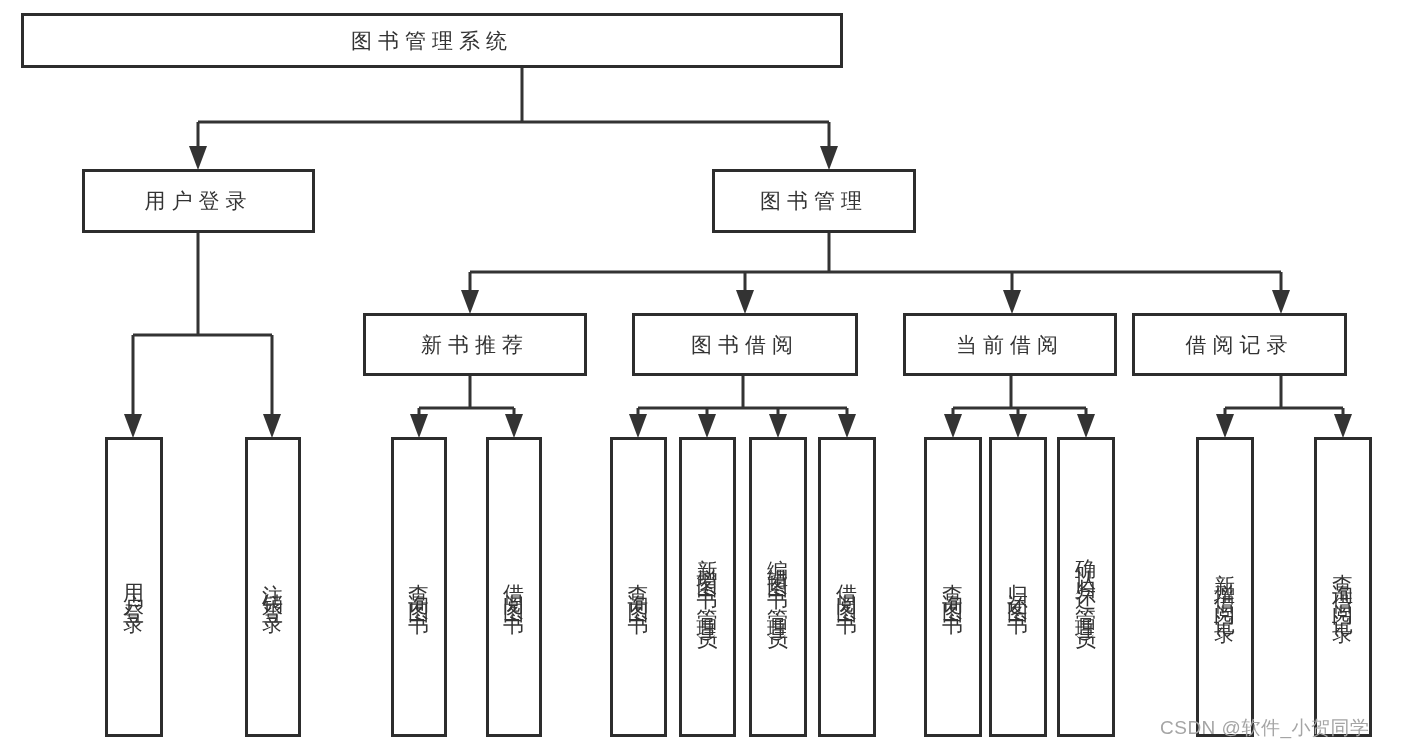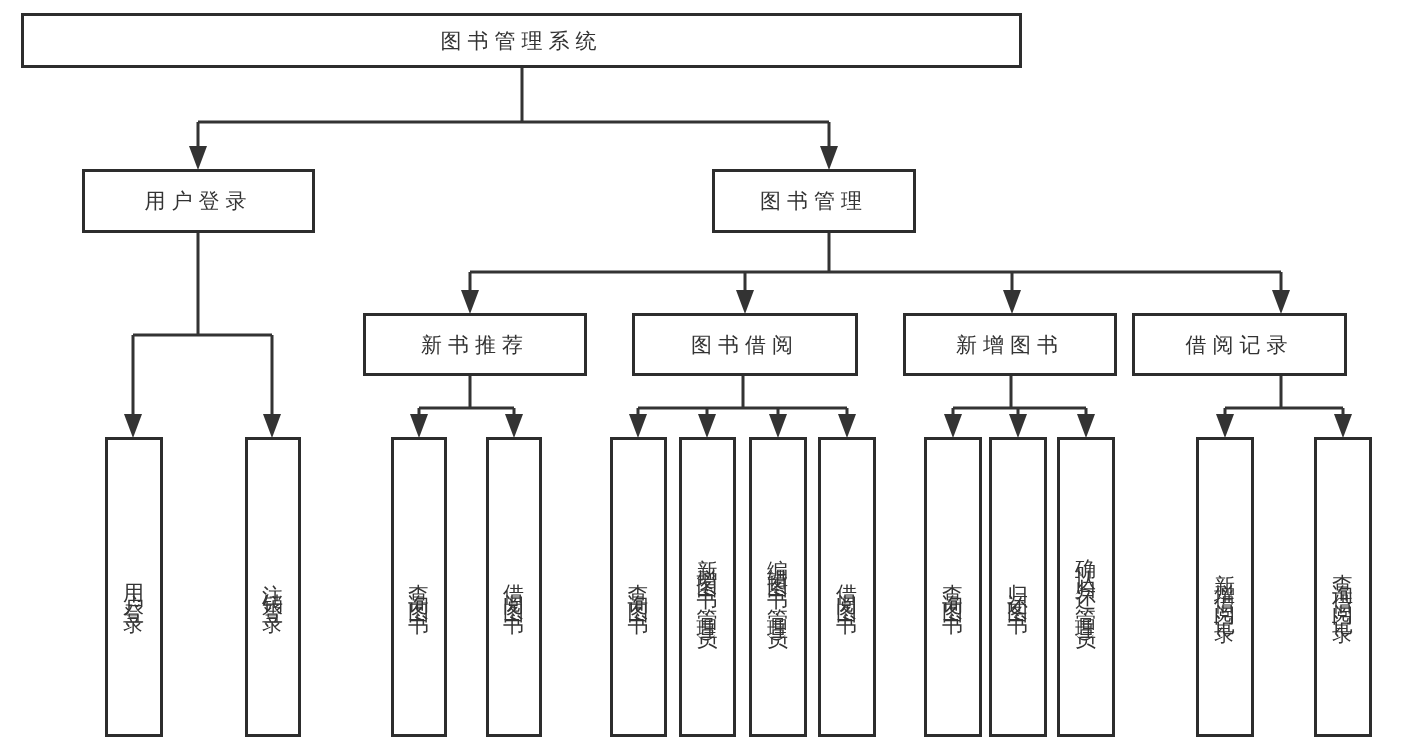--- a/index.html
+++ b/index.html
@@ -113,28 +113,28 @@
 
     <g stroke="#333333" stroke-width="3" fill="none">
       <path d="M1281 376 V408 M1225 408 H1343 M1225 408 V430 M1343 408 V430"></path>
     </g>
     <g fill="#333333" stroke="none">
       <polygon points="1216,414 1234,414 1225,438"></polygon>
       <polygon points="1334,414 1352,414 1343,438"></polygon>
     </g>
   </svg>
 
-  <div class="box" style="left:21px;top:13px;width:1001px;height:55px">图书管理系统</div>
+  <div class="box" style="left:21px;top:13px;width:822px;height:55px">图书管理系统</div>
 
   <div class="box" style="left:82px;top:169px;width:233px;height:64px">用户登录</div>
   <div class="box" style="left:712px;top:169px;width:204px;height:64px">图书管理</div>
 
   <div class="box" style="left:363px;top:313px;width:224px;height:63px">新书推荐</div>
   <div class="box" style="left:632px;top:313px;width:226px;height:63px">图书借阅</div>
-  <div class="box" style="left:903px;top:313px;width:214px;height:63px">新增图书</div>
+  <div class="box" style="left:903px;top:313px;width:214px;height:63px">当前借阅</div>
   <div class="box" style="left:1132px;top:313px;width:215px;height:63px">借阅记录</div>
 
   <div class="box leaf" style="left:105px;top:437px;width:58px;height:300px">
     <span>用户登录</span>
   </div>
   <div class="box leaf" style="left:245px;top:437px;width:56px;height:300px">
     <span>注销登录</span>
   </div>
 
   <div class="box leaf" style="left:391px;top:437px;width:56px;height:300px">
@@ -167,14 +167,15 @@
     <span>确认归还（管理员）</span>
   </div>
 
   <div class="box leaf" style="left:1196px;top:437px;width:58px;height:300px">
     <span>新增借阅记录</span>
   </div>
   <div class="box leaf" style="left:1314px;top:437px;width:58px;height:300px">
     <span>查询借阅记录</span>
   </div>
 
+  <div class="watermark">CSDN @软件_小贺同学</div>
 
 </div>
 
 </body></html>

